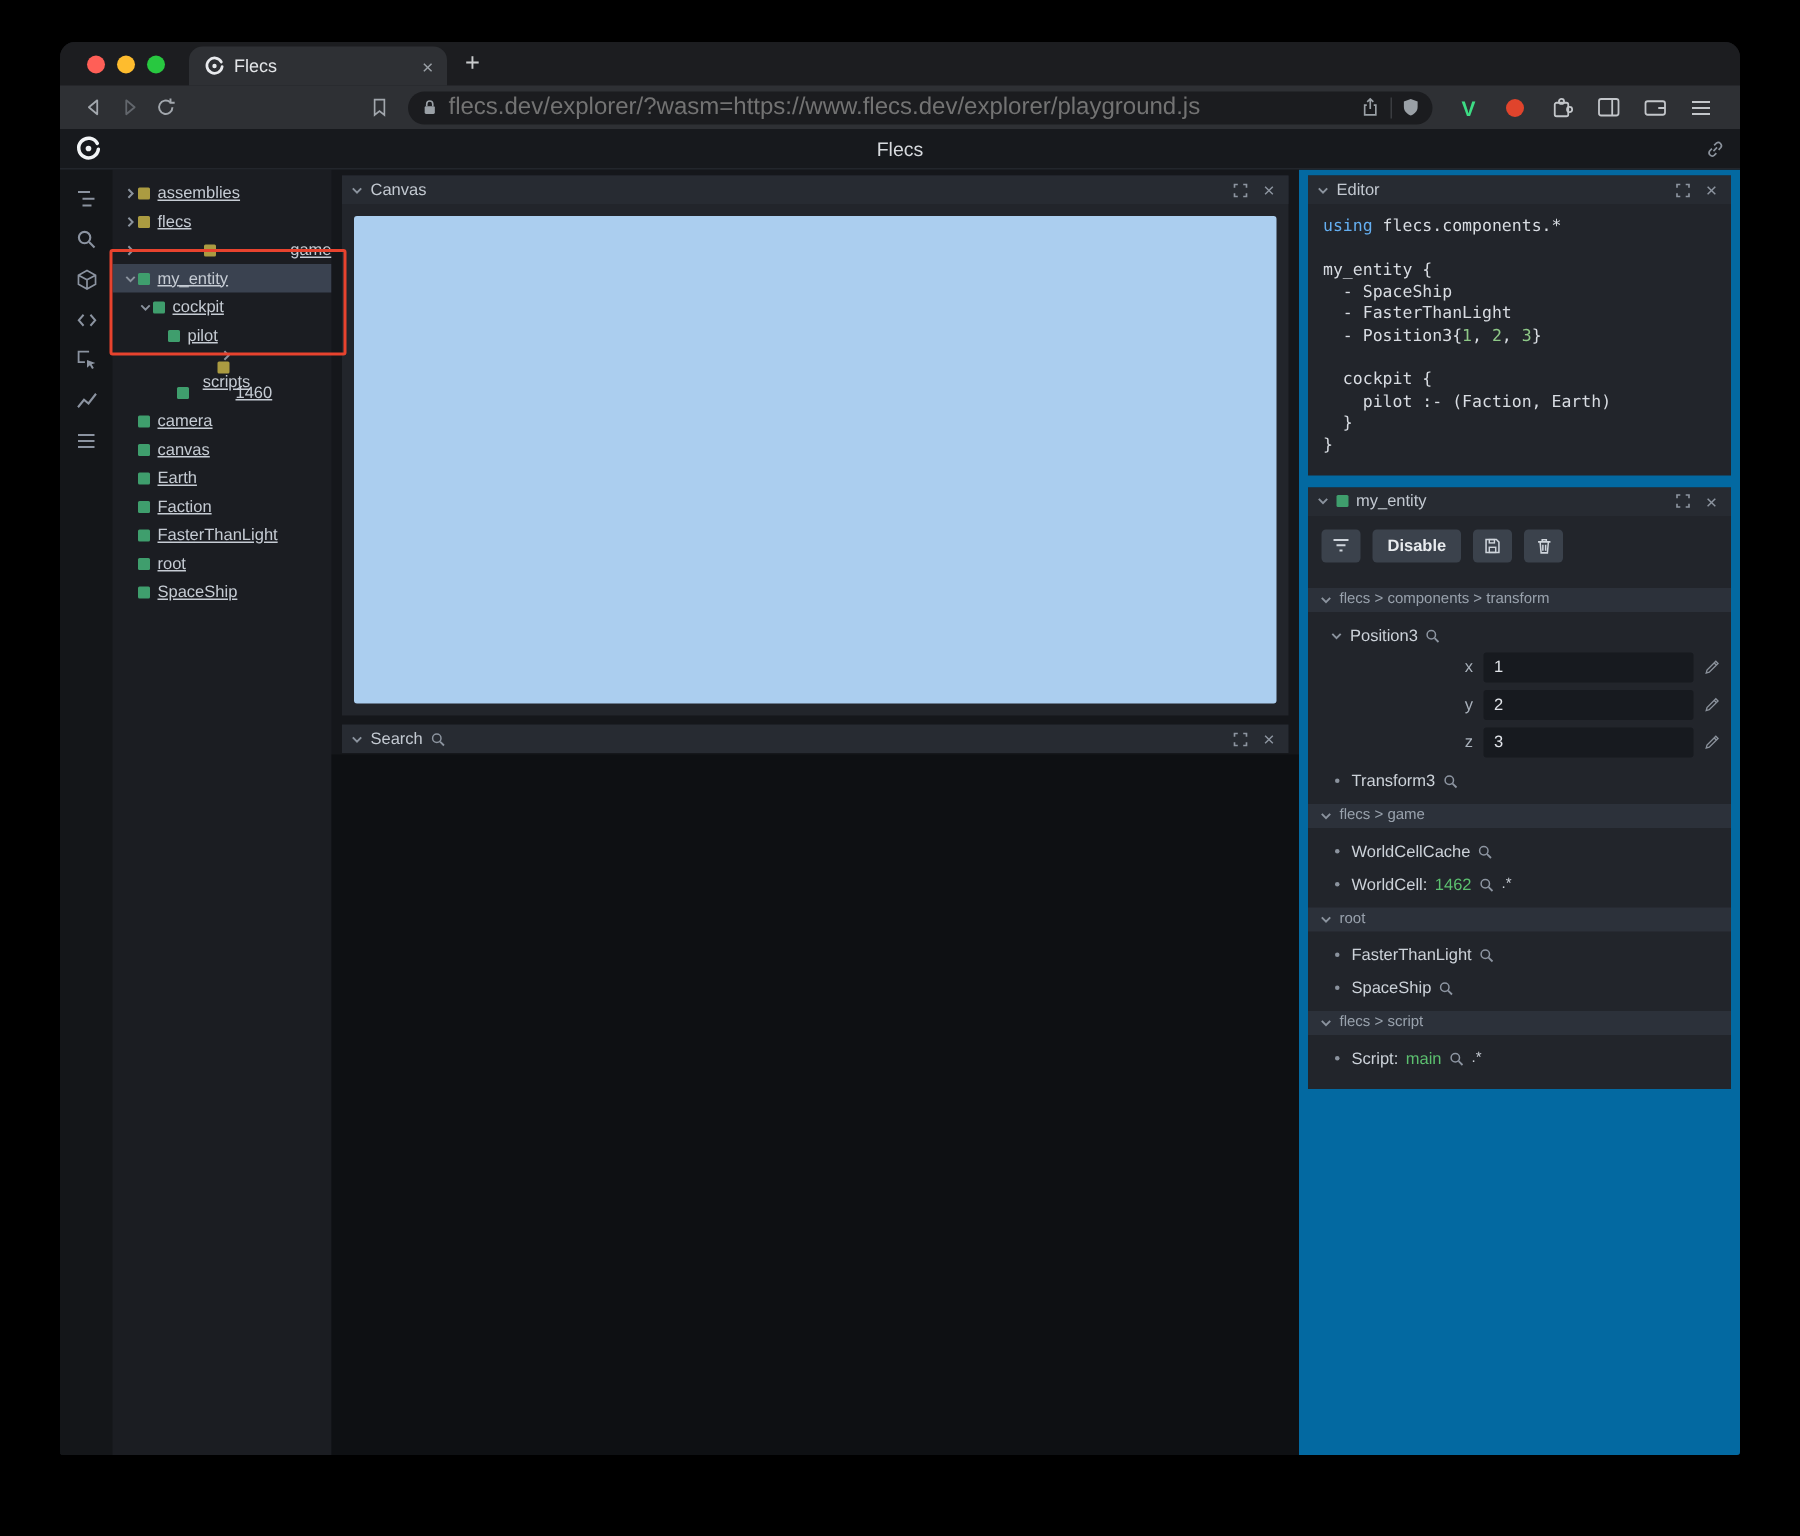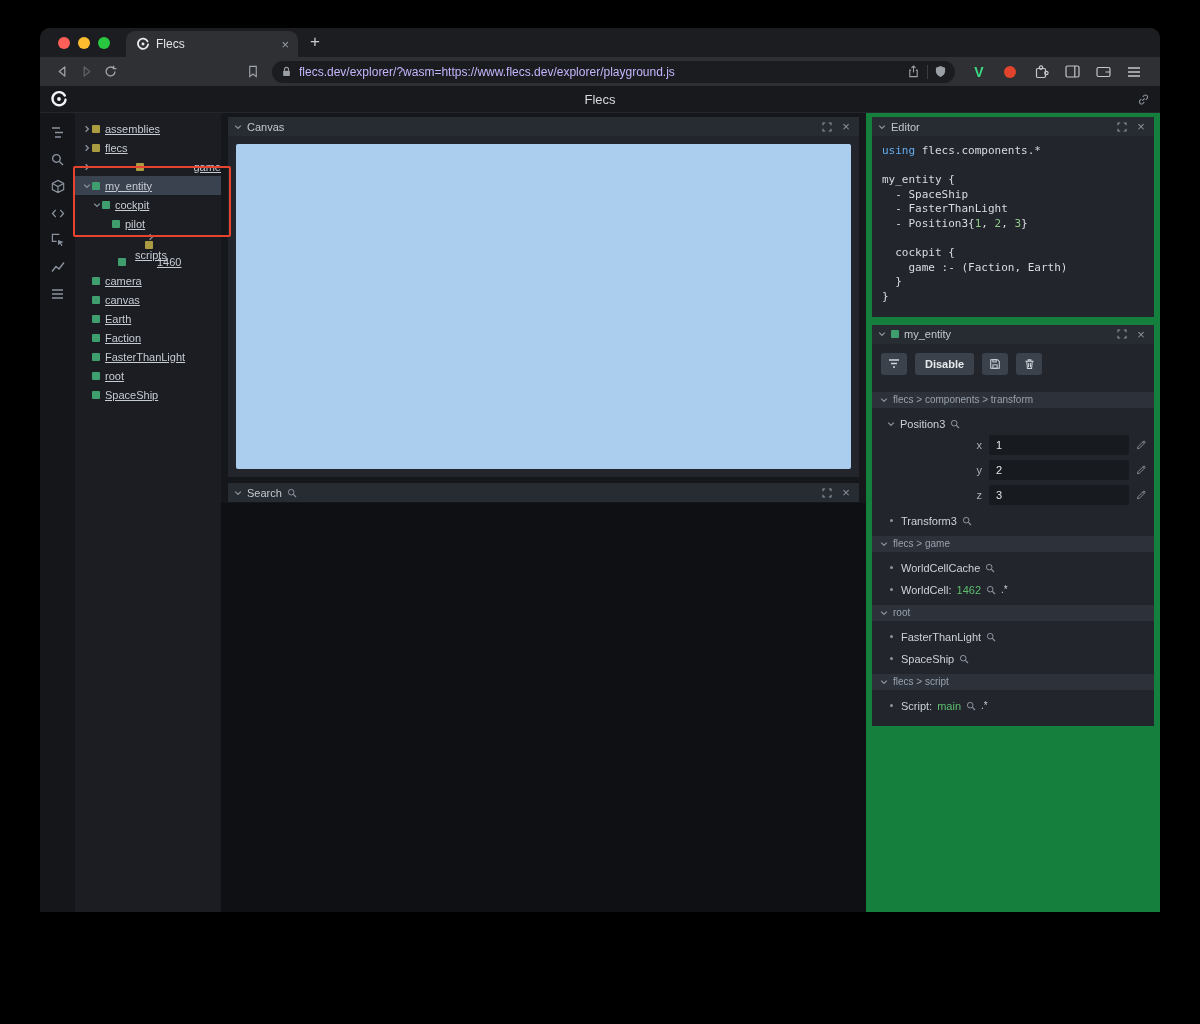--- a/index.html
+++ b/index.html
@@ -1,18 +1,18 @@
 <!DOCTYPE html>
 <html><head>
 <meta charset="utf-8">
 <style>
   * { margin:0; padding:0; box-sizing:border-box; }
   html,body { background:#000; }
   body { font-family:"Liberation Sans", sans-serif; }
-  .stage { position:relative; width:1200px; height:912px; background:#000; overflow:hidden; }
+  .stage { position:relative; width:1200px; height:1024px; background:#000; overflow:hidden; }
 
   
   .window { position:absolute; left:40px; top:28px; width:1120px; height:942px;
             border-radius:10px 10px 2px 2px; overflow:hidden; background:#1c1d20;
             display:flex; flex-direction:column; }
   .tabstrip { height:29px; background:#1c1d20; display:flex; align-items:flex-end; padding-left:18px; flex:none; }
   .traffic { display:flex; gap:8px; align-items:center; margin-bottom:8px; }
   .tl { width:12px; height:12px; border-radius:50%; }
   .tl.red{background:#ff5f57} .tl.yel{background:#febc2e} .tl.grn{background:#28c840}
   .tab { margin-left:16px; width:172px; height:26px; background:#2e3034; border-radius:9px 9px 0 0;
@@ -21,21 +21,21 @@
   .tab-title { flex:1; font-size:12px; color:#e3e5e8; }
   .tab-close { color:#9aa0a6; font-size:13px; line-height:1; cursor:default; }
   .newtab-btn { color:#c8cacc; font-size:17px; margin:0 0 5px 12px; }
 
   .toolbar { height:29px; background:#2e3034; display:flex; align-items:center; padding:0 10px; flex:none; }
   .nav-btn { width:24px; height:24px; display:grid; place-items:center; color:#a2a7ad; }
   .nav-btn.dim { color:#62666c; }
   .bm-btn { width:22px; height:22px; display:grid; place-items:center; color:#a2a7ad; margin-left:120px; }
   .omnibox { flex:1; height:22px; background:#1b1c1f; border-radius:11px; margin:0 10px 0 8px;
              display:flex; align-items:center; padding:0 9px; gap:7px; }
-  .url-text { flex:1; font-size:12px; color:#c4b5fd; white-space:nowrap; overflow:hidden; }
+  .url-text { flex:1; font-size:16px; color:#737373; white-space:nowrap; overflow:hidden; }
   .omni-ic { color:#9aa0a6; display:grid; place-items:center; }
   .omni-div { width:1px; height:14px; background:#3a3c40; }
   .ext-row { display:flex; align-items:center; gap:11px; padding:0 6px 0 4px; }
   .ext-btn { width:20px; height:20px; display:grid; place-items:center; color:#c3c6ca; }
   .v-glyph { color:#3ddc84; font-weight:bold; font-size:14px; }
   .reddot { width:12px; height:12px; border-radius:50%; background:#e0442c; display:inline-block; }
 
   
   .app { flex:1; display:flex; flex-direction:column; background:#15171b; min-height:0; }
   .app-header { height:27px; background:#17191d; border-bottom:1px solid #23262c;
@@ -62,21 +62,21 @@
   .ph-chev { color:#8b939e; display:grid; place-items:center; }
   .ph-spacer { flex:1; }
   .ph-btn { color:#8d95a0; display:grid; place-items:center; width:14px; }
   .ph-x { font-size:13px; line-height:1; }
   .canvas-panel { margin:0 7px; background:#22252b; flex:none; }
   .canvas-body { padding:8px; }
   .canvas-blue { height:325px; border-radius:2px; }
   .search-hd-wrap { margin:6px 7px 0 7px; flex:none; }
   .results { flex:1; background:#0e1013; margin-top:1px; }
 
-  .rightcol { width:294px; background:#15803d; padding:4px 6px 0 6px; display:flex;
+  .rightcol { width:294px; background:#0369a1; padding:4px 6px 0 6px; display:flex;
               flex-direction:column; flex:none; overflow:hidden; }
   .panel { background:#22252b; }
   .code-area { padding:8px 10px 12px 10px; font-family:"DejaVu Sans Mono", monospace; font-size:11px; }
   .code-line { line-height:14.6px; white-space:pre; }
   .tok-kw { color:#64aef0; } .tok-pl { color:#d8dce2; } .tok-num { color:#8ec887; }
 
   .insp-panel { margin-top:8px; }
   .insp-sq { width:8px; height:8px; border-radius:1px; flex:none; }
   .insp-toolbar { display:flex; gap:8px; padding:9px 9px 8px 9px; }
   .tool-btn { min-width:26px; height:22px; background:#3b424c; border:none; border-radius:3px;
@@ -432,21 +432,21 @@
             </div>
             <div class="code-area">
                 <div class="code-line"><span class="tok-kw">using</span><span class="tok-pl"> flecs.components.*</span></div>
                 <div class="code-line">&nbsp;</div>
                 <div class="code-line"><span class="tok-pl">my_entity {</span></div>
                 <div class="code-line"><span class="tok-pl">  - SpaceShip</span></div>
                 <div class="code-line"><span class="tok-pl">  - FasterThanLight</span></div>
                 <div class="code-line"><span class="tok-pl">  - Position3{</span><span class="tok-num">1</span><span class="tok-pl">, </span><span class="tok-num">2</span><span class="tok-pl">, </span><span class="tok-num">3</span><span class="tok-pl">}</span></div>
                 <div class="code-line">&nbsp;</div>
                 <div class="code-line"><span class="tok-pl">  cockpit {</span></div>
-                <div class="code-line"><span class="tok-pl">    game :- (Faction, Earth)</span></div>
+                <div class="code-line"><span class="tok-pl">    pilot :- (Faction, Earth)</span></div>
                 <div class="code-line"><span class="tok-pl">  }</span></div>
                 <div class="code-line"><span class="tok-pl">}</span></div>
               </div>
           </div>
 
           <div class="panel insp-panel">
             <div class="panel-header">
               <span class="ph-chev">
                 <svg width="8" height="8" viewBox="0 0 8 8">
                     <path d="M1.2 2.6 L4 5.4 L6.8 2.6" fill="none" stroke="currentColor" stroke-width="1.3"></path>

